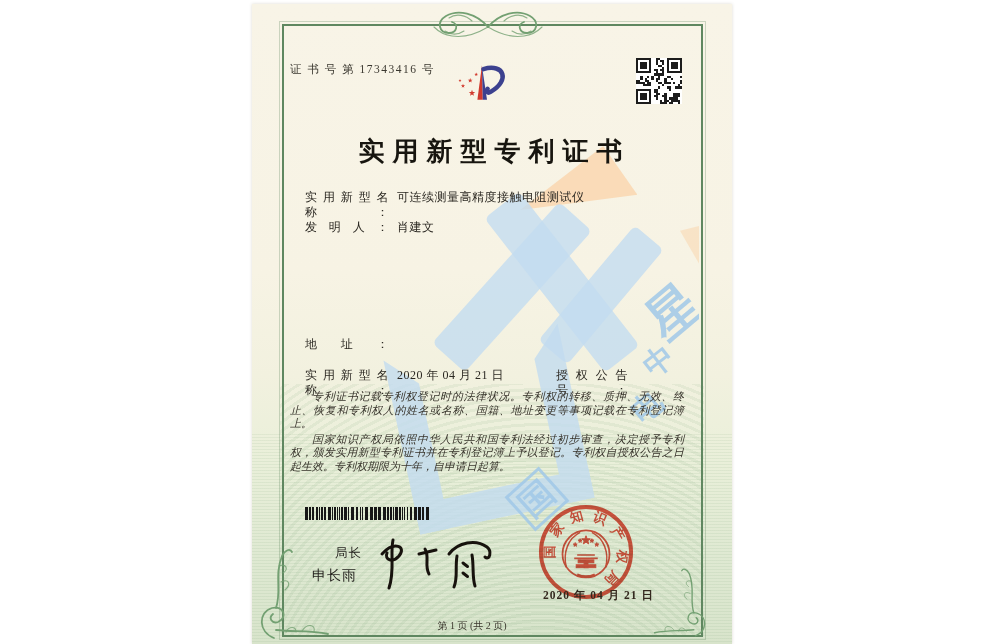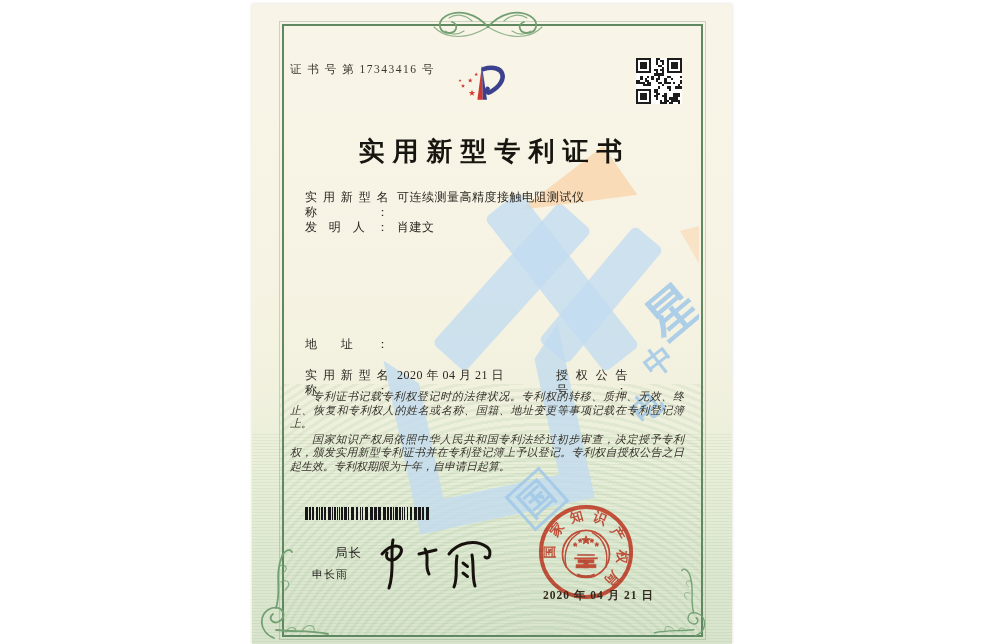--- a/index.html
+++ b/index.html
@@ -59,21 +59,21 @@
 
   
   .paras{position:absolute;left:38px;top:386px;width:394px;font-size:11px;line-height:13.5px;
     font-style:italic;color:#37332b;text-align:justify;}
   .paras p{margin:0 0 2px 0;text-indent:22px;}
 
   
   .barcode{position:absolute;left:53px;top:503px;width:156px;height:13px;display:flex;align-items:stretch;}
   .barcode i{display:block;background:#171717;margin-right:1px;}
   .dir-title{position:absolute;left:60px;top:541px;font-size:12.5px;color:#262420;letter-spacing:1px;margin-left:23px;}
-  .dir-name{position:absolute;left:60px;top:563px;font-size:11px;color:#262420;letter-spacing:1px;}
+  .dir-name{position:absolute;left:60px;top:563px;font-size:14px;color:#262420;letter-spacing:1px;}
   .sig{position:absolute;left:122px;top:528px;width:122px;height:60px;}
   .seal{position:absolute;left:285px;top:499px;width:98px;height:98px;opacity:.92;mix-blend-mode:multiply;}
   .seal-date{position:absolute;left:291px;top:584px;font-size:11.5px;color:#33291e;letter-spacing:1px;font-weight:bold;}
   .page-num{position:absolute;left:120px;top:615px;width:200px;text-align:center;font-size:10px;color:#3c392f;}
 
   
   .orn-top{position:absolute;left:166px;top:3px;width:140px;height:34px;}
   .orn-bl{position:absolute;left:0px;top:538px;width:82px;height:100px;}
   .orn-br{position:absolute;left:398px;top:556px;width:62px;height:82px;transform:scaleX(-1);}
   .orn path{fill:none;stroke:#73a072;stroke-width:1.8;stroke-linecap:round;}
@@ -367,14 +367,15 @@
         <path d="M38,56.5 h24 M41,53 h18" stroke-width="1.6" fill="none"></path>
         <rect x="42" y="58" width="16" height="3"></rect>
         <rect x="40" y="63" width="20" height="3"></rect>
         <rect x="48" y="58.5" width="4" height="7.5"></rect>
         <path d="M30,66 C26,50 32,36 44,30 M70,66 C74,50 68,36 56,30" fill="none" stroke-width="1.5"></path>
         <path d="M41,73 Q50,77 59,73" fill="none" stroke-width="2.4"></path>
       </g>
     </svg>
     <div class="seal-date">2020 年 04 月 21 日</div>
 
+    <div class="page-num">第 1 页 (共 2 页)</div>
   </div>
 </div>
 
 </body></html>

